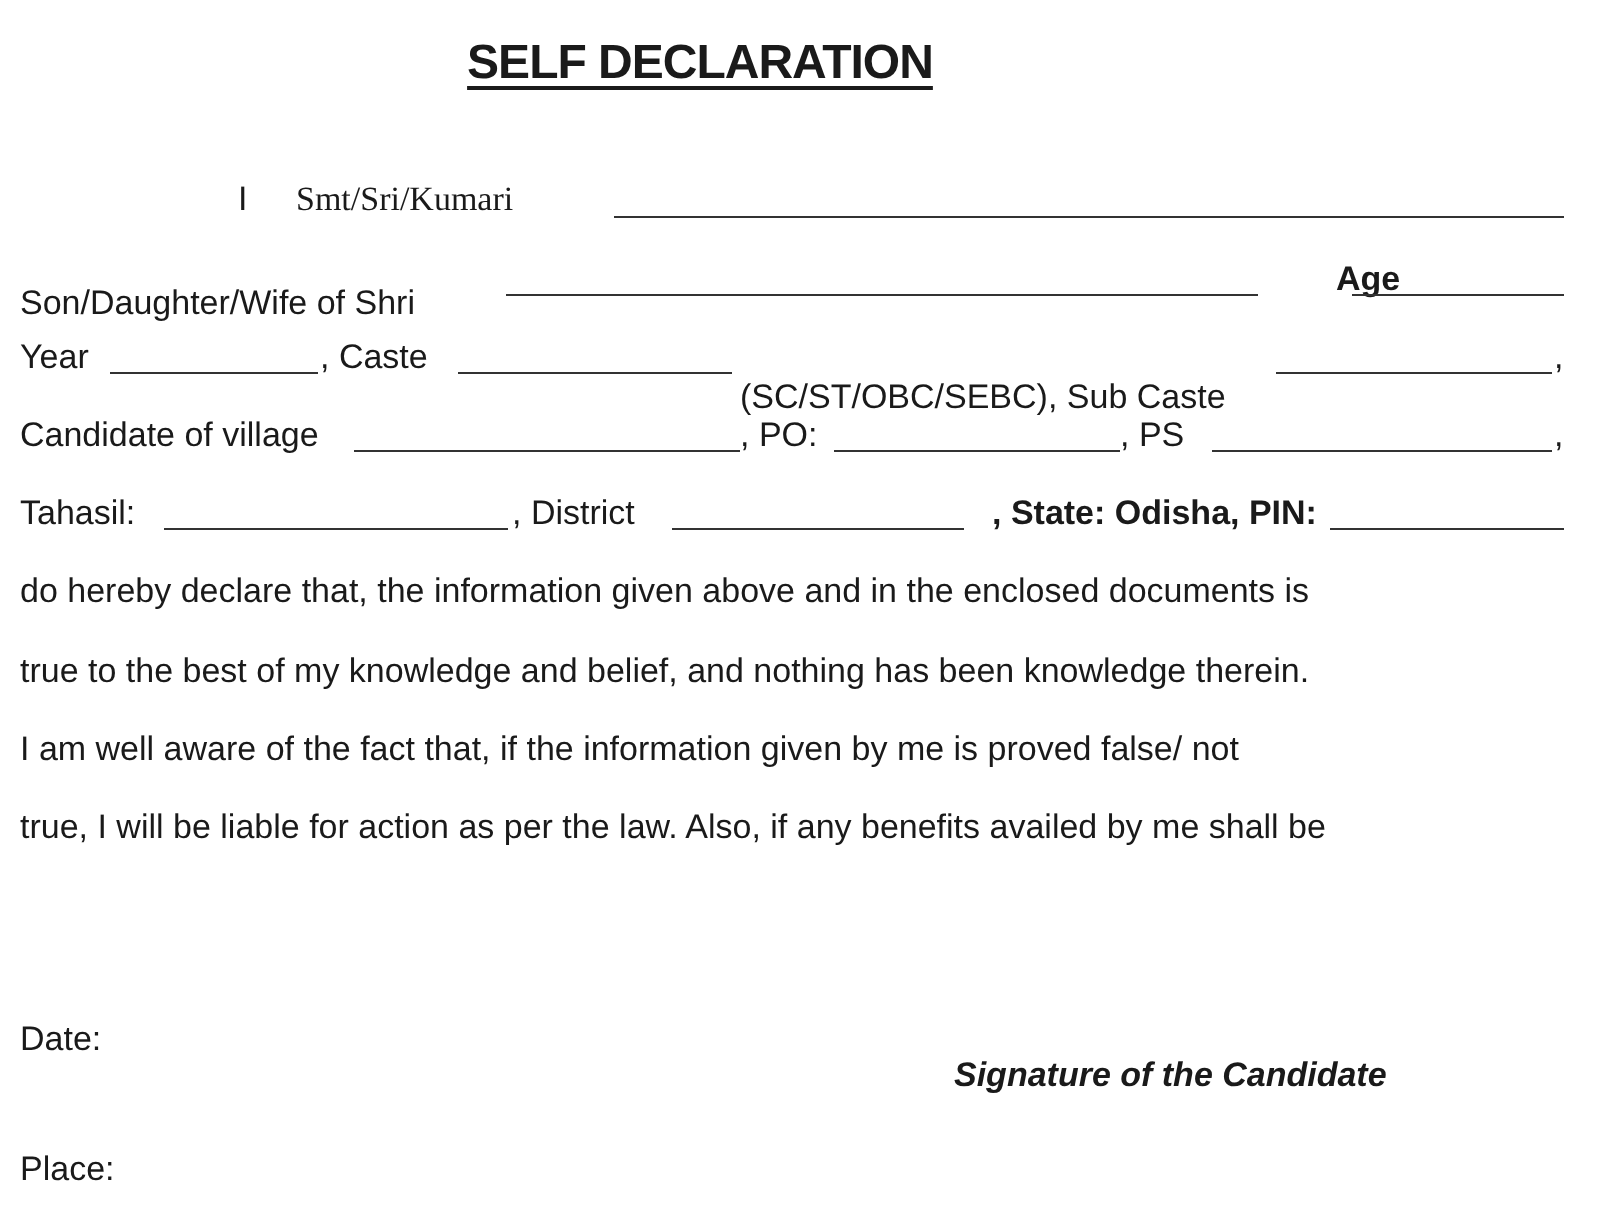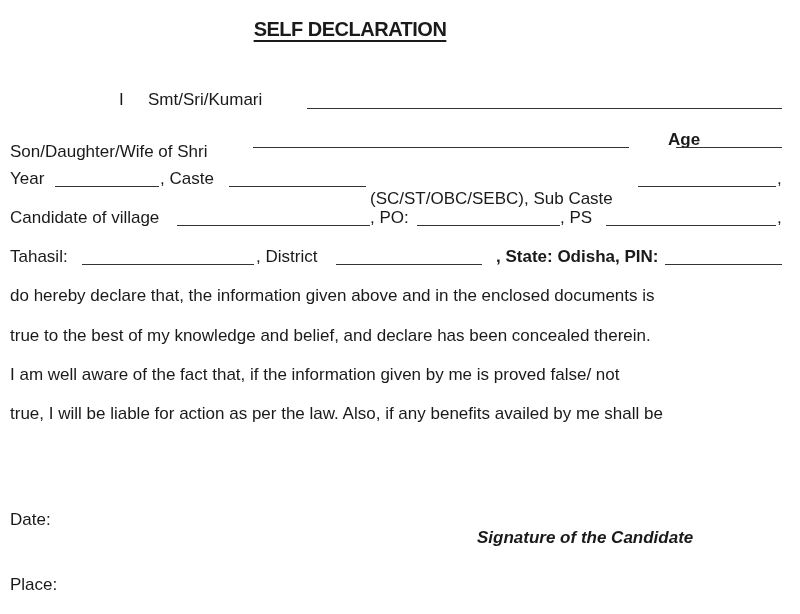--- a/index.html
+++ b/index.html
@@ -3,40 +3,40 @@
 <meta charset="utf-8">
 <style>
   html, body { margin: 0; padding: 0; }
   body {
     width: 800px; height: 614px; background: #ffffff; position: relative; overflow: hidden;
     font-family: "Liberation Sans", sans-serif; color: #1a1a1a;
   }
   .abs { position: absolute; white-space: nowrap; }
   .title {
     left: 0; width: 700px; top: 18px; text-align: center;
-    font-weight: bold; font-size: 20px; letter-spacing: -0.5px;
+    font-weight: bold; font-size: 24px; letter-spacing: -0.5px;
   }
   .title span { text-decoration: underline; text-decoration-thickness: 2px; text-underline-offset: 4px; }
   .row { font-size: 17px; height: 24px; line-height: 24px; }
   .blank { position: absolute; height: 0; border-bottom: 1.4px solid #333; }
   .para { font-size: 17px; left: 10px; width: 776px; }
   .para-line { position: absolute; left: 0; white-space: nowrap; }
   .sig { font-style: italic; font-weight: bold; font-size: 17px; }
 </style>
 </head>
 <body>
 
 <div>
 
   <div class="abs title">
     <span>SELF DECLARATION</span>
   </div>
 
   <div class="abs row" style="left:119px; top:88px;">I</div>
-  <div class="abs row" style="left:148px; top:88px;">Smt/Sri/Kumari</div>
+  <div class="abs row" style="left:148px; top:88px;font-family:Liberation Serif, serif;">Smt/Sri/Kumari</div>
   <div class="blank" style="left:307px; width:475px; top:108px;"></div>
 
   <div class="abs row" style="left:10px; top:140px;">Son/Daughter/Wife of Shri</div>
   <div class="blank" style="left:253px; width:376px; top:147px;"></div>
   <div class="abs row" style="left:668px; top:128px;font-weight:bold;">Age</div>
   <div class="blank" style="left:676px; width:106px; top:147px;"></div>
 
   <div class="abs row" style="left:10px; top:167px;">Year</div>
   <div class="blank" style="left:55px; width:104px; top:186px;"></div>
   <div class="abs row" style="left:160px; top:167px;">, Caste</div>
@@ -55,21 +55,21 @@
 
   <div class="abs row" style="left:10px; top:245px;">Tahasil:</div>
   <div class="blank" style="left:82px; width:172px; top:264px;"></div>
   <div class="abs row" style="left:256px; top:245px;">, District</div>
   <div class="blank" style="left:336px; width:146px; top:264px;"></div>
   <div class="abs row" style="left:496px; top:245px;font-weight:bold;">, State: Odisha, PIN:</div>
   <div class="blank" style="left:665px; width:117px; top:264px;"></div>
 
   <div class="abs para" style="top:286px; height:190px;">
     <div class="para-line" style="top:0px;">do hereby declare that, the information given above and in the enclosed documents is</div>
-    <div class="para-line" style="top:40px;">true to the best of my knowledge and belief, and declare  has been  concealed therein.</div>
+    <div class="para-line" style="top:40px;">true to the best of my knowledge and belief, and nothing  has been  knowledge therein.</div>
     <div class="para-line" style="top:79px;">I am well aware of the fact that, if the information given by me is proved false/ not</div>
     <div class="para-line" style="top:118px;">true, I will be liable for action as per the law. Also, if any benefits availed by me shall be</div>
   </div>
 
   <div class="abs row" style="left:10px; top:508px;">Date:</div>
   <div class="abs sig" style="left:477px; top:528px;">Signature of the Candidate</div>
   <div class="abs row" style="left:10px; top:573px;">Place:</div>
 
 </div>
 

